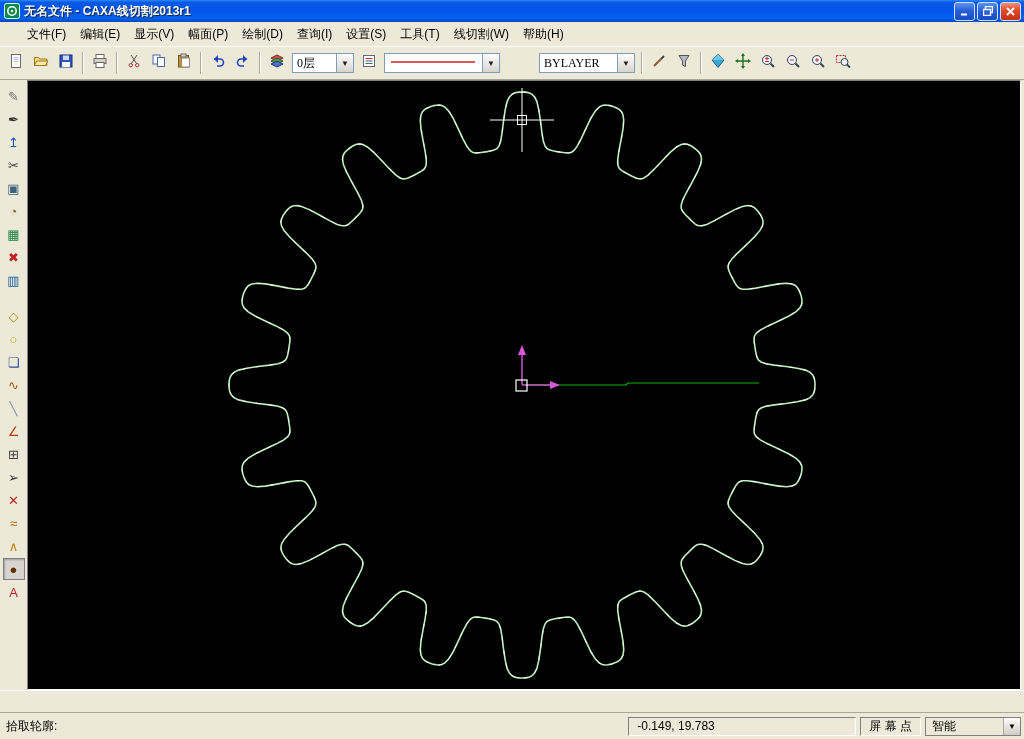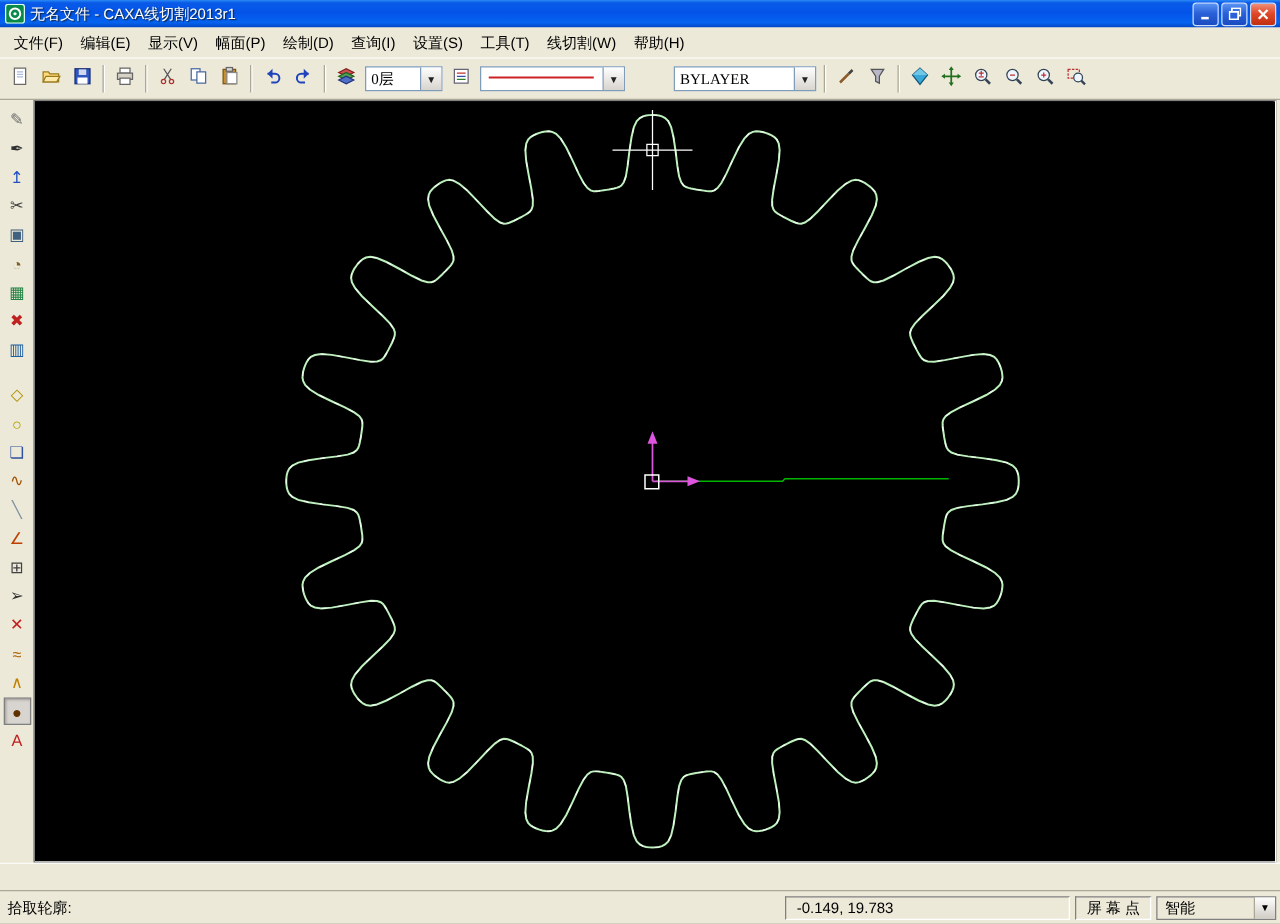--- a/index.html
+++ b/index.html
@@ -6,34 +6,34 @@
   body{
     width:1024px;height:739px;overflow:hidden;
     font-family:"Liberation Sans","DejaVu Sans",sans-serif;
     background:#ece9d8;font-size:12px;color:#000;
     -webkit-font-smoothing:antialiased;
   }
   
   .titlebar{
     height:22px;display:flex;align-items:center;padding:0 3px;
     background:linear-gradient(180deg,#2a8af5 0%,#0a5ae8 10%,#0353e9 45%,#0563f0 82%,#0246c0 100%);
-    color:#fff;font-weight:normal;font-size:12px;
+    color:#fff;font-weight:bold;font-size:12px;
   }
   .titlebar .app-icon{width:16px;height:16px;margin:0 4px 0 1px;flex:none;}
   .title-text{flex:1;text-shadow:1px 1px 1px #123;white-space:nowrap;overflow:hidden;}
   .winbtn{
     width:21px;height:19px;margin-left:2px;border-radius:3px;flex:none;
     border:1px solid #cfe0ff;display:flex;align-items:center;justify-content:center;
     background:linear-gradient(180deg,#5a94f2,#2a60d8 45%,#1a4cc0);
     color:#fff;font-size:10px;box-sizing:border-box;
   }
   .winbtn.close{background:linear-gradient(180deg,#f09078,#e0492a 45%,#c03010);}
   
   .menubar{
-    height:25px;display:flex;align-items:center;padding-left:4px;
+    height:25px;display:flex;align-items:center;padding-left:20px;
     background:#ece9d8;border-bottom:1px solid #fff;box-sizing:border-box;
   }
   .menu-item{padding:4px 7px;cursor:default;white-space:nowrap;}
   
   .toolbar{
     height:33px;display:flex;align-items:center;padding:0 4px;gap:1px;
     background:#ece9d8;border-bottom:1px solid #aca899;box-sizing:border-box;font-family:Liberation Serif, serif;
   }
   .tbtn{
     width:24px;height:24px;display:flex;align-items:center;justify-content:center;
@@ -217,21 +217,21 @@
           <path d="M4.5 8h7" stroke="#3050b0"></path>
           <path d="M4.5 10.5h7" stroke="#308030"></path>
         </svg></span>
     </span>
     <span class="combo" style="width: 116px;">
       <span class="combo-value"><svg width="88" height="10" viewBox="0 0 88 10">
           <path d="M2 5h84" stroke="#cc2222" stroke-width="1.5"></path>
         </svg></span>
       <span class="arrow">▼</span>
     </span>
-    <span class="combo" style="width: 114px; margin-left: 36px;">
+    <span class="combo" style="width: 96px; margin-left: 36px;">
       <span class="combo-value">BYLAYER</span>
       <span class="arrow">▼</span>
     </span>
     <span class="tsep"></span>
     <span class="tbtn">
       <span><svg width="16" height="16" viewBox="0 0 16 16">
           <path d="M3 13l7-7" stroke="#8a5a2a" stroke-width="2"></path>
           <path d="M10 6l3-3" stroke="#404040" stroke-width="2"></path>
         </svg></span>
     </span>

